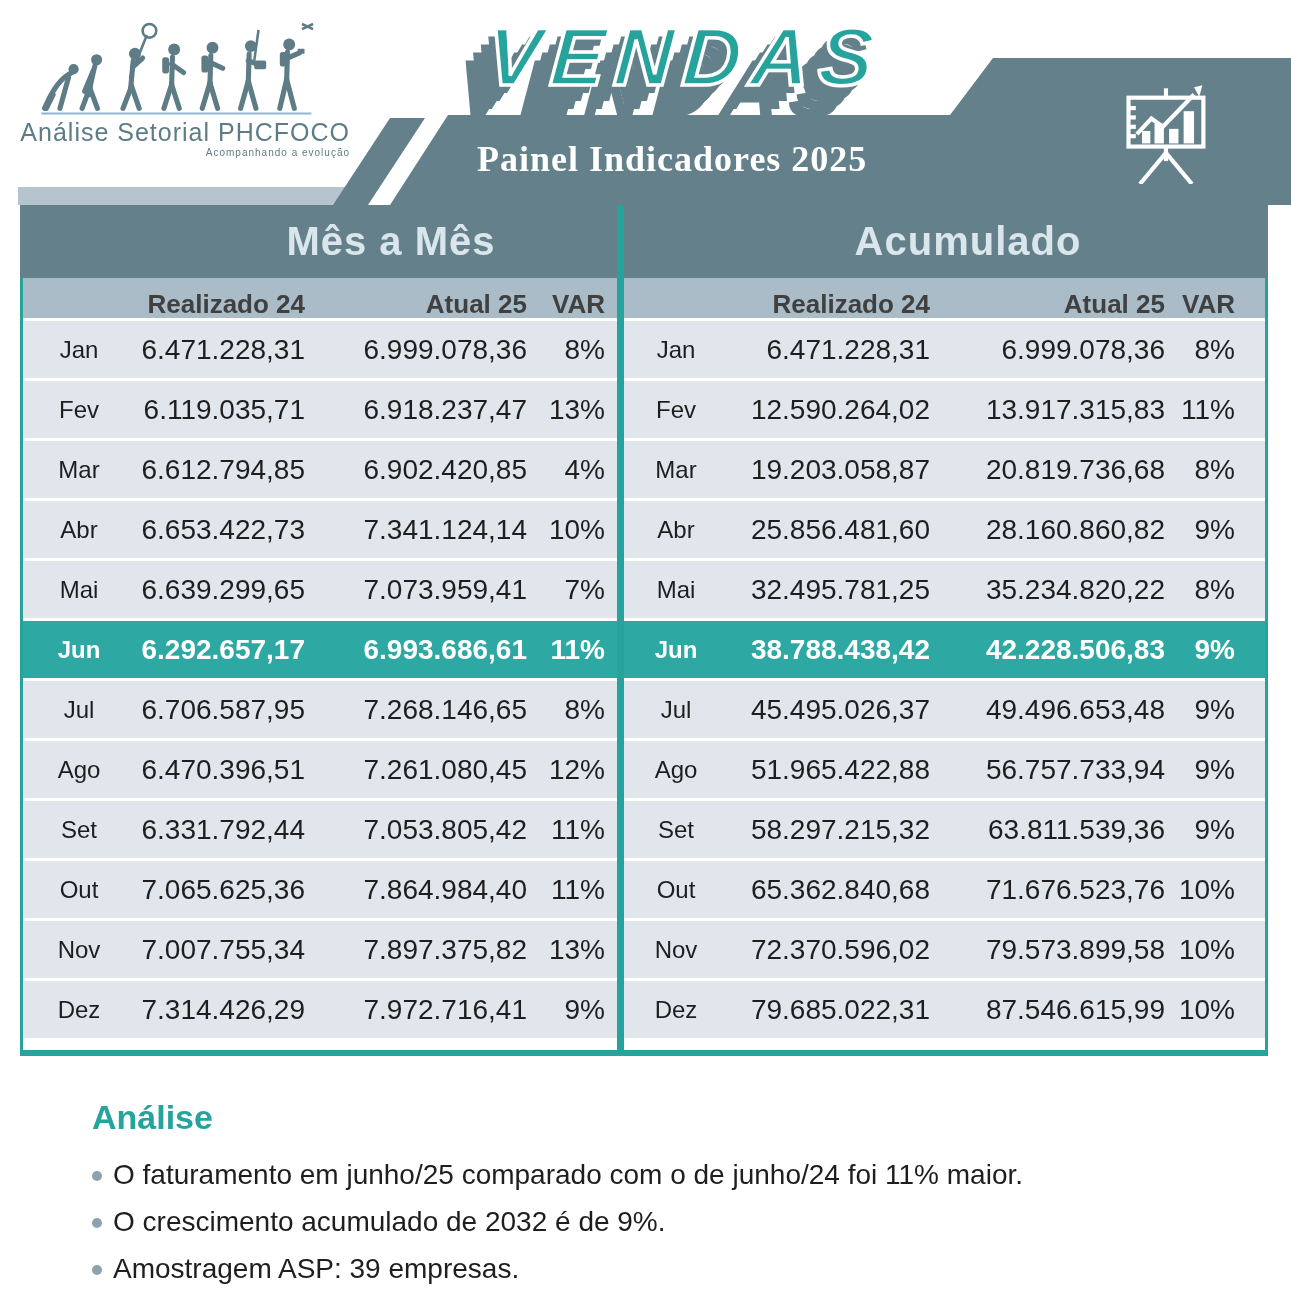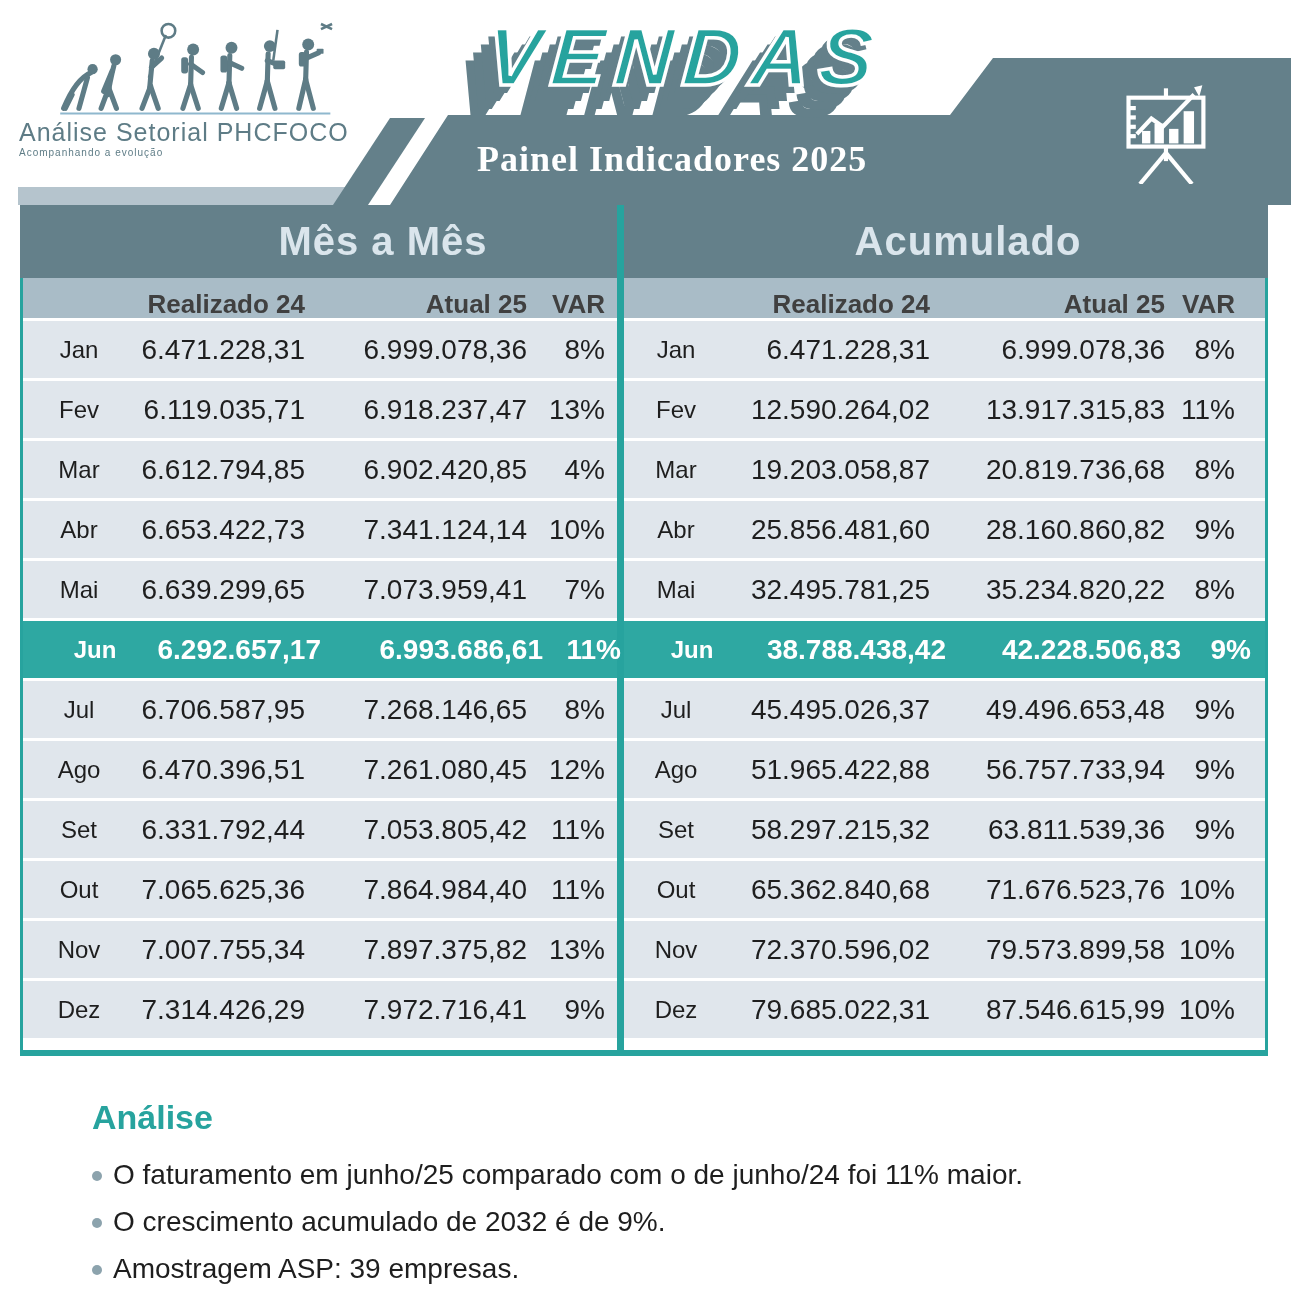--- a/index.html
+++ b/index.html
@@ -13,21 +13,21 @@
     --ink:#1E1E1E;
     --title-ink:#DAE5EC;
   }
   *{margin:0;padding:0;box-sizing:border-box;}
   html,body{width:1291px;height:1298px;background:#fff;overflow:hidden;
     font-family:"Liberation Sans",sans-serif;}
   .page{position:relative;width:1291px;height:1298px;background:#fff;}
 
   
   header{position:absolute;left:0;top:0;width:1291px;height:205px;}
-  .logo{position:absolute;left:19px;top:18px;width:350px;text-align:left;color:var(--logo-gray);}
+  .logo{position:absolute;left:0;top:18px;width:350px;text-align:right;color:var(--logo-gray);}
   .logo svg{display:block;margin:0 auto;}
   .logo-title{font-size:25px;letter-spacing:1px;margin-top:2px;color:var(--logo-gray);}
   .logo-tagline{font-size:10px;letter-spacing:1px;margin-top:0;color:var(--logo-gray);}
   .logo-bar{position:absolute;left:18px;top:187px;width:341px;height:18px;background:var(--light-bar);
     clip-path:polygon(0 0,341px 0,330px 18px,0 18px);}
   .stripe{position:absolute;left:333px;top:118px;width:92px;height:87px;background:var(--slate);
     clip-path:polygon(57px 0,92px 0,35px 87px,0 87px);}
   .banner{position:absolute;left:390px;top:58px;width:901px;height:147px;background:var(--slate);
     clip-path:polygon(58px 57px,560px 57px,603px 0,901px 0,901px 147px,0 147px);}
   .vendas{position:absolute;left:487px;top:16px;font-size:82px;line-height:1;font-weight:bold;
@@ -36,21 +36,21 @@
     text-shadow:-7px 8px 0 var(--slate),-14px 16px 0 var(--slate),-21px 24px 0 var(--slate),-28px 32px 0 var(--slate);}
   .banner-subtitle{position:absolute;left:477px;top:138px;font-family:"Liberation Serif",serif;
     font-weight:bold;font-size:36px;color:#fff;letter-spacing:1px;}
   .chart-icon{position:absolute;left:1115px;top:80px;}
 
   
   .tables{position:absolute;left:20px;top:205px;width:1248px;height:851px;}
   .titlebar{position:absolute;left:0;top:0;width:1248px;height:73px;background:var(--slate);}
   .tbl-title{position:absolute;top:0;height:73px;line-height:73px;text-align:center;
     font-size:40px;font-weight:bold;color:var(--title-ink);letter-spacing:1px;}
-  .tbl-title.left{left:8px;width:710px;}
+  .tbl-title.left{left:16px;width:710px;}
   .tbl-title.right{left:604px;width:688px;}
   .divider{position:absolute;left:597px;top:0;width:7px;height:851px;background:var(--teal);}
   .edge{position:absolute;top:73px;bottom:0;width:3px;background:var(--teal);}
   .edge.l{left:0;} .edge.r{right:0;}
   .bottom-border{position:absolute;left:0;bottom:0;width:1248px;height:6px;background:var(--teal);}
 
   .half{position:absolute;top:73px;}
   .half.left{left:0;width:597px;}
   .half.right{left:604px;width:644px;}
   .subheader,.row{display:grid;background:var(--row);}
@@ -60,21 +60,21 @@
     font-weight:bold;font-size:26px;color:#404040;}
   .row{height:57px;line-height:57px;margin-bottom:3px;font-size:28px;color:var(--ink);}
   .row:last-child{margin-bottom:0;}
   .cell{white-space:nowrap;overflow:hidden;}
   .cell.month{text-align:center;font-size:24px;}
   .half.left  .cell.month{padding-left:28px;}
   .half.right .cell.month{padding-left:24px;}
   .cell.num,.cell.var{text-align:right;}
   .half.left  .cell.var{padding-right:12px;}
   .half.right .cell.var{padding-right:33px;}
-  .row.highlight{background:var(--teal-row);color:#fff;font-weight:bold;padding-left:16px;}
+  .row.highlight{background:var(--teal-row);color:#fff;font-weight:bold;}
   .row.highlight .cell.month{font-weight:bold;}
 
   
   .analysis{position:absolute;left:92px;top:1098px;width:1140px;}
   .analysis h2{font-size:34px;font-weight:bold;color:var(--teal);margin-bottom:22px;}
   .analysis ul{list-style:none;}
   .analysis li{font-size:28px;color:var(--ink);margin-bottom:15px;line-height:32px;}
   .dot{display:inline-block;width:10px;height:10px;border-radius:50%;
     background:#8CA3AD;margin-right:11px;vertical-align:3px;}
 </style>

